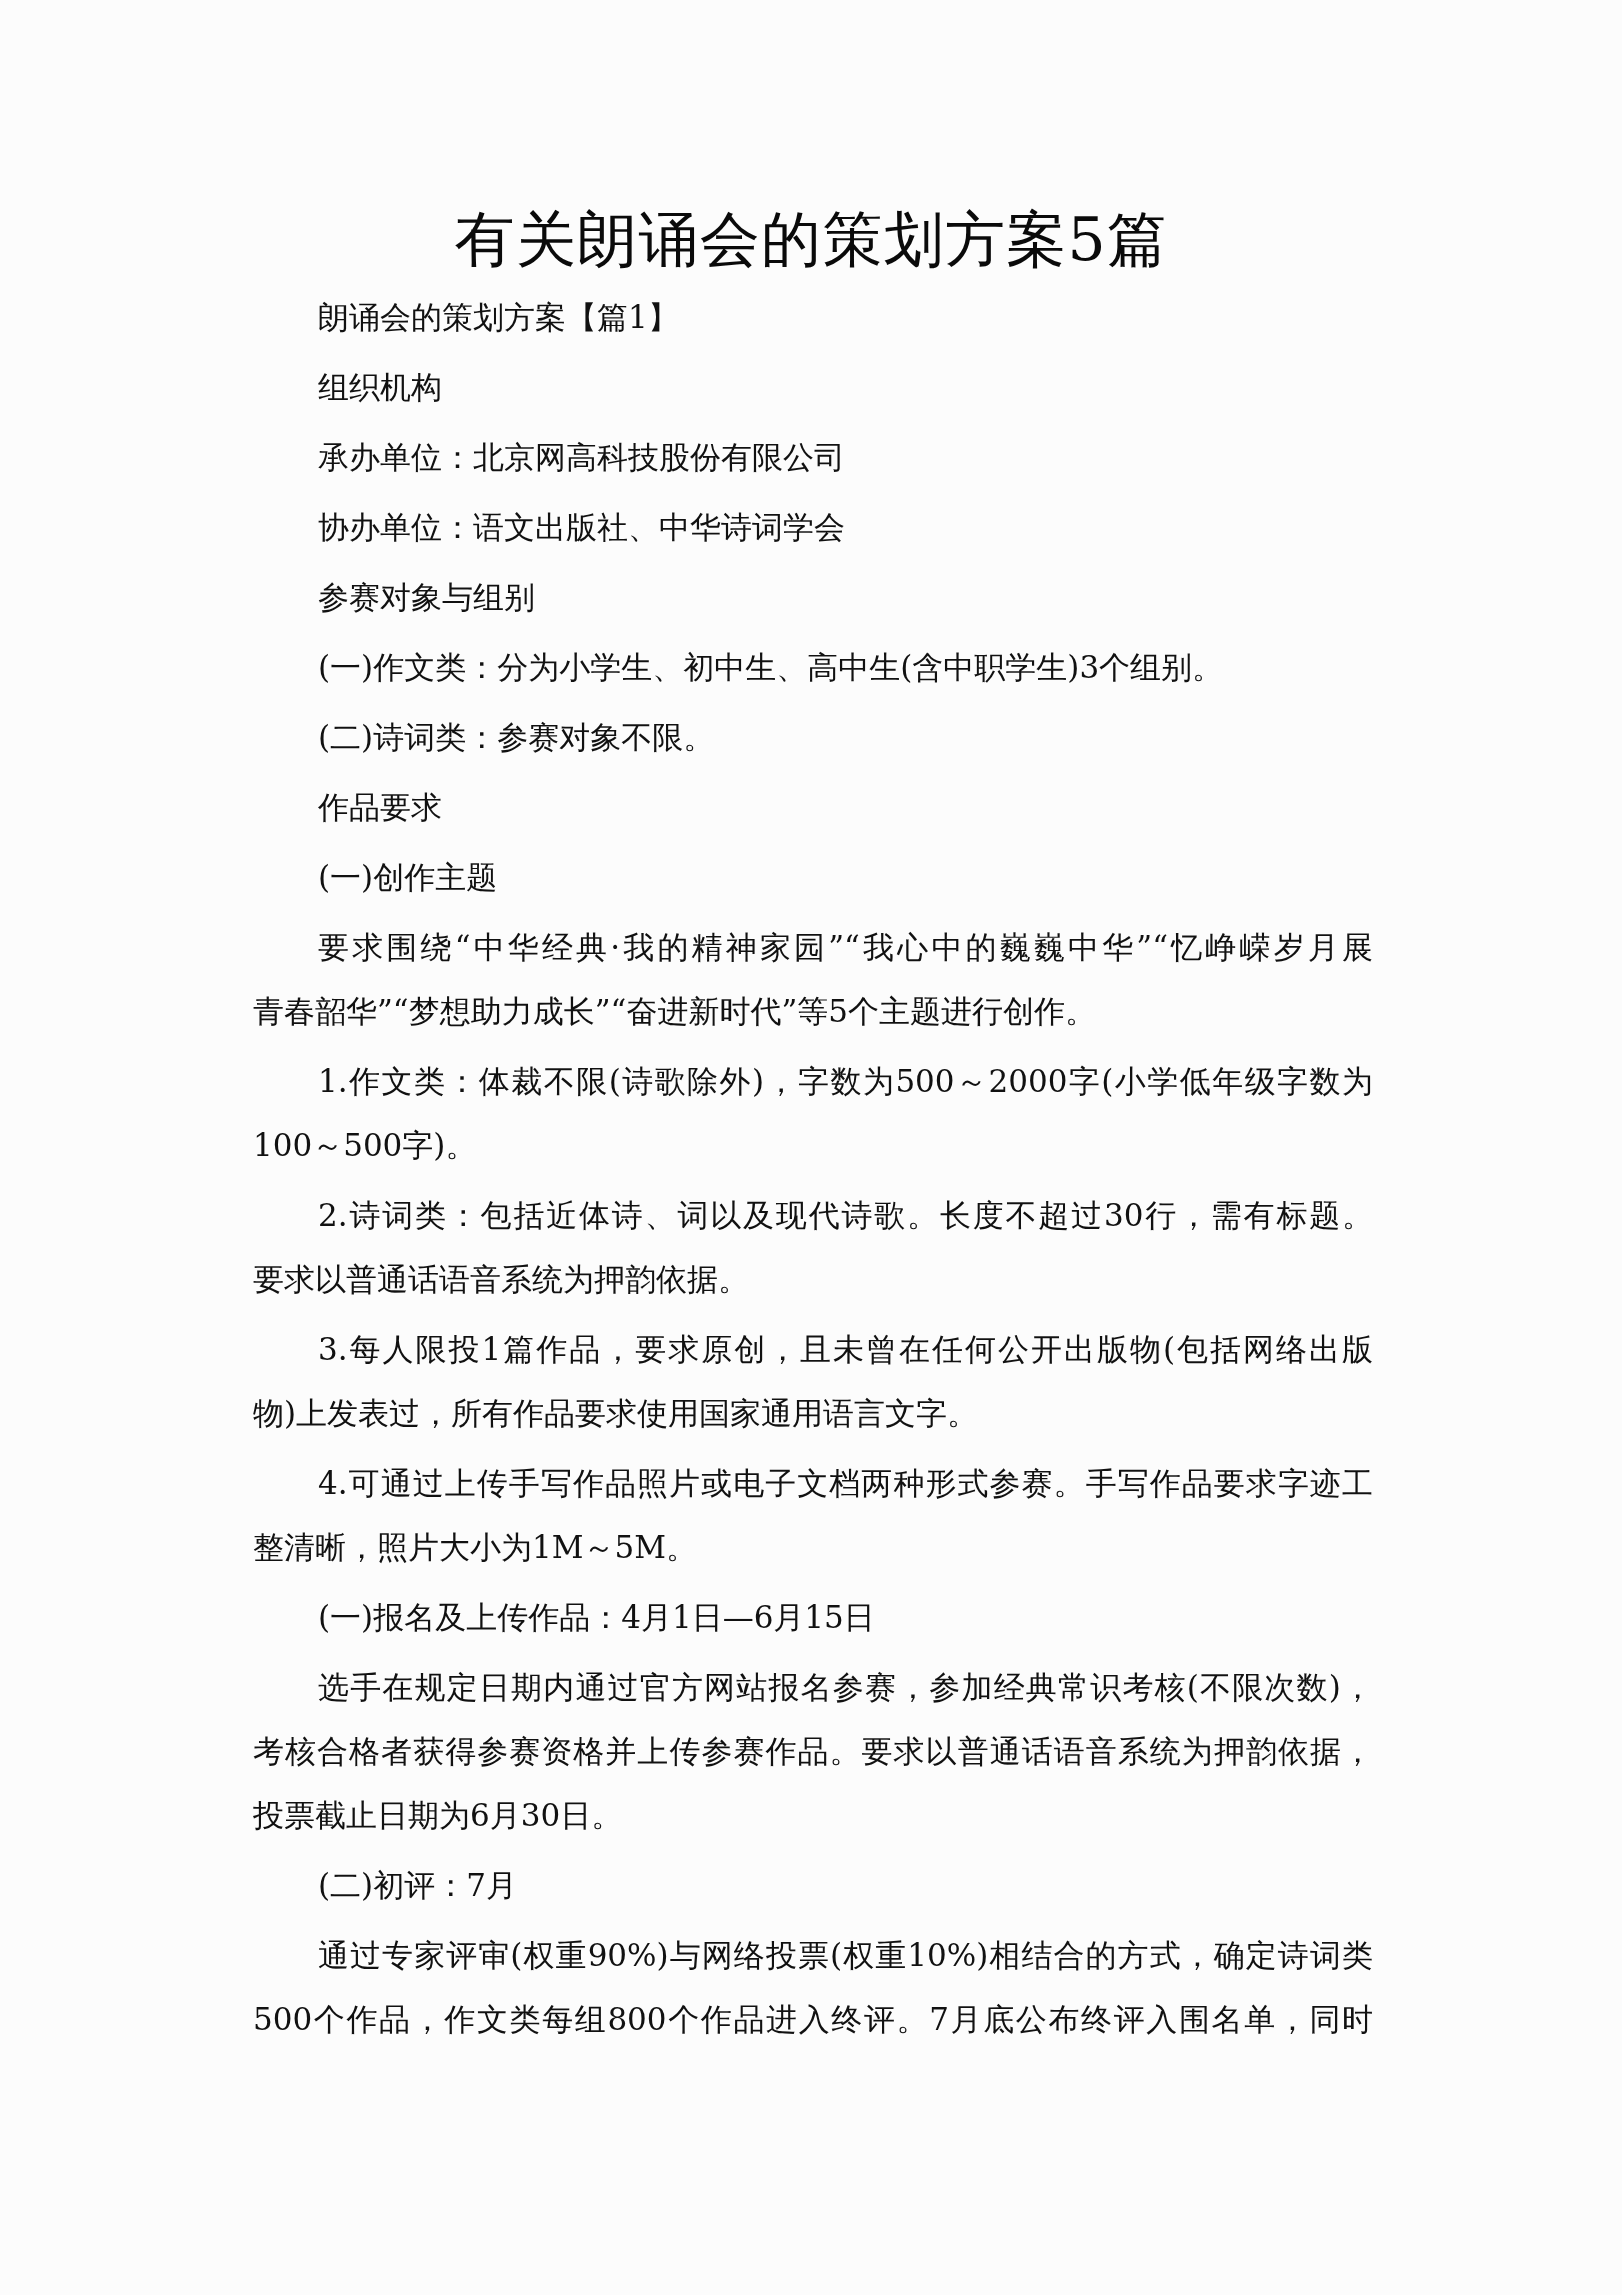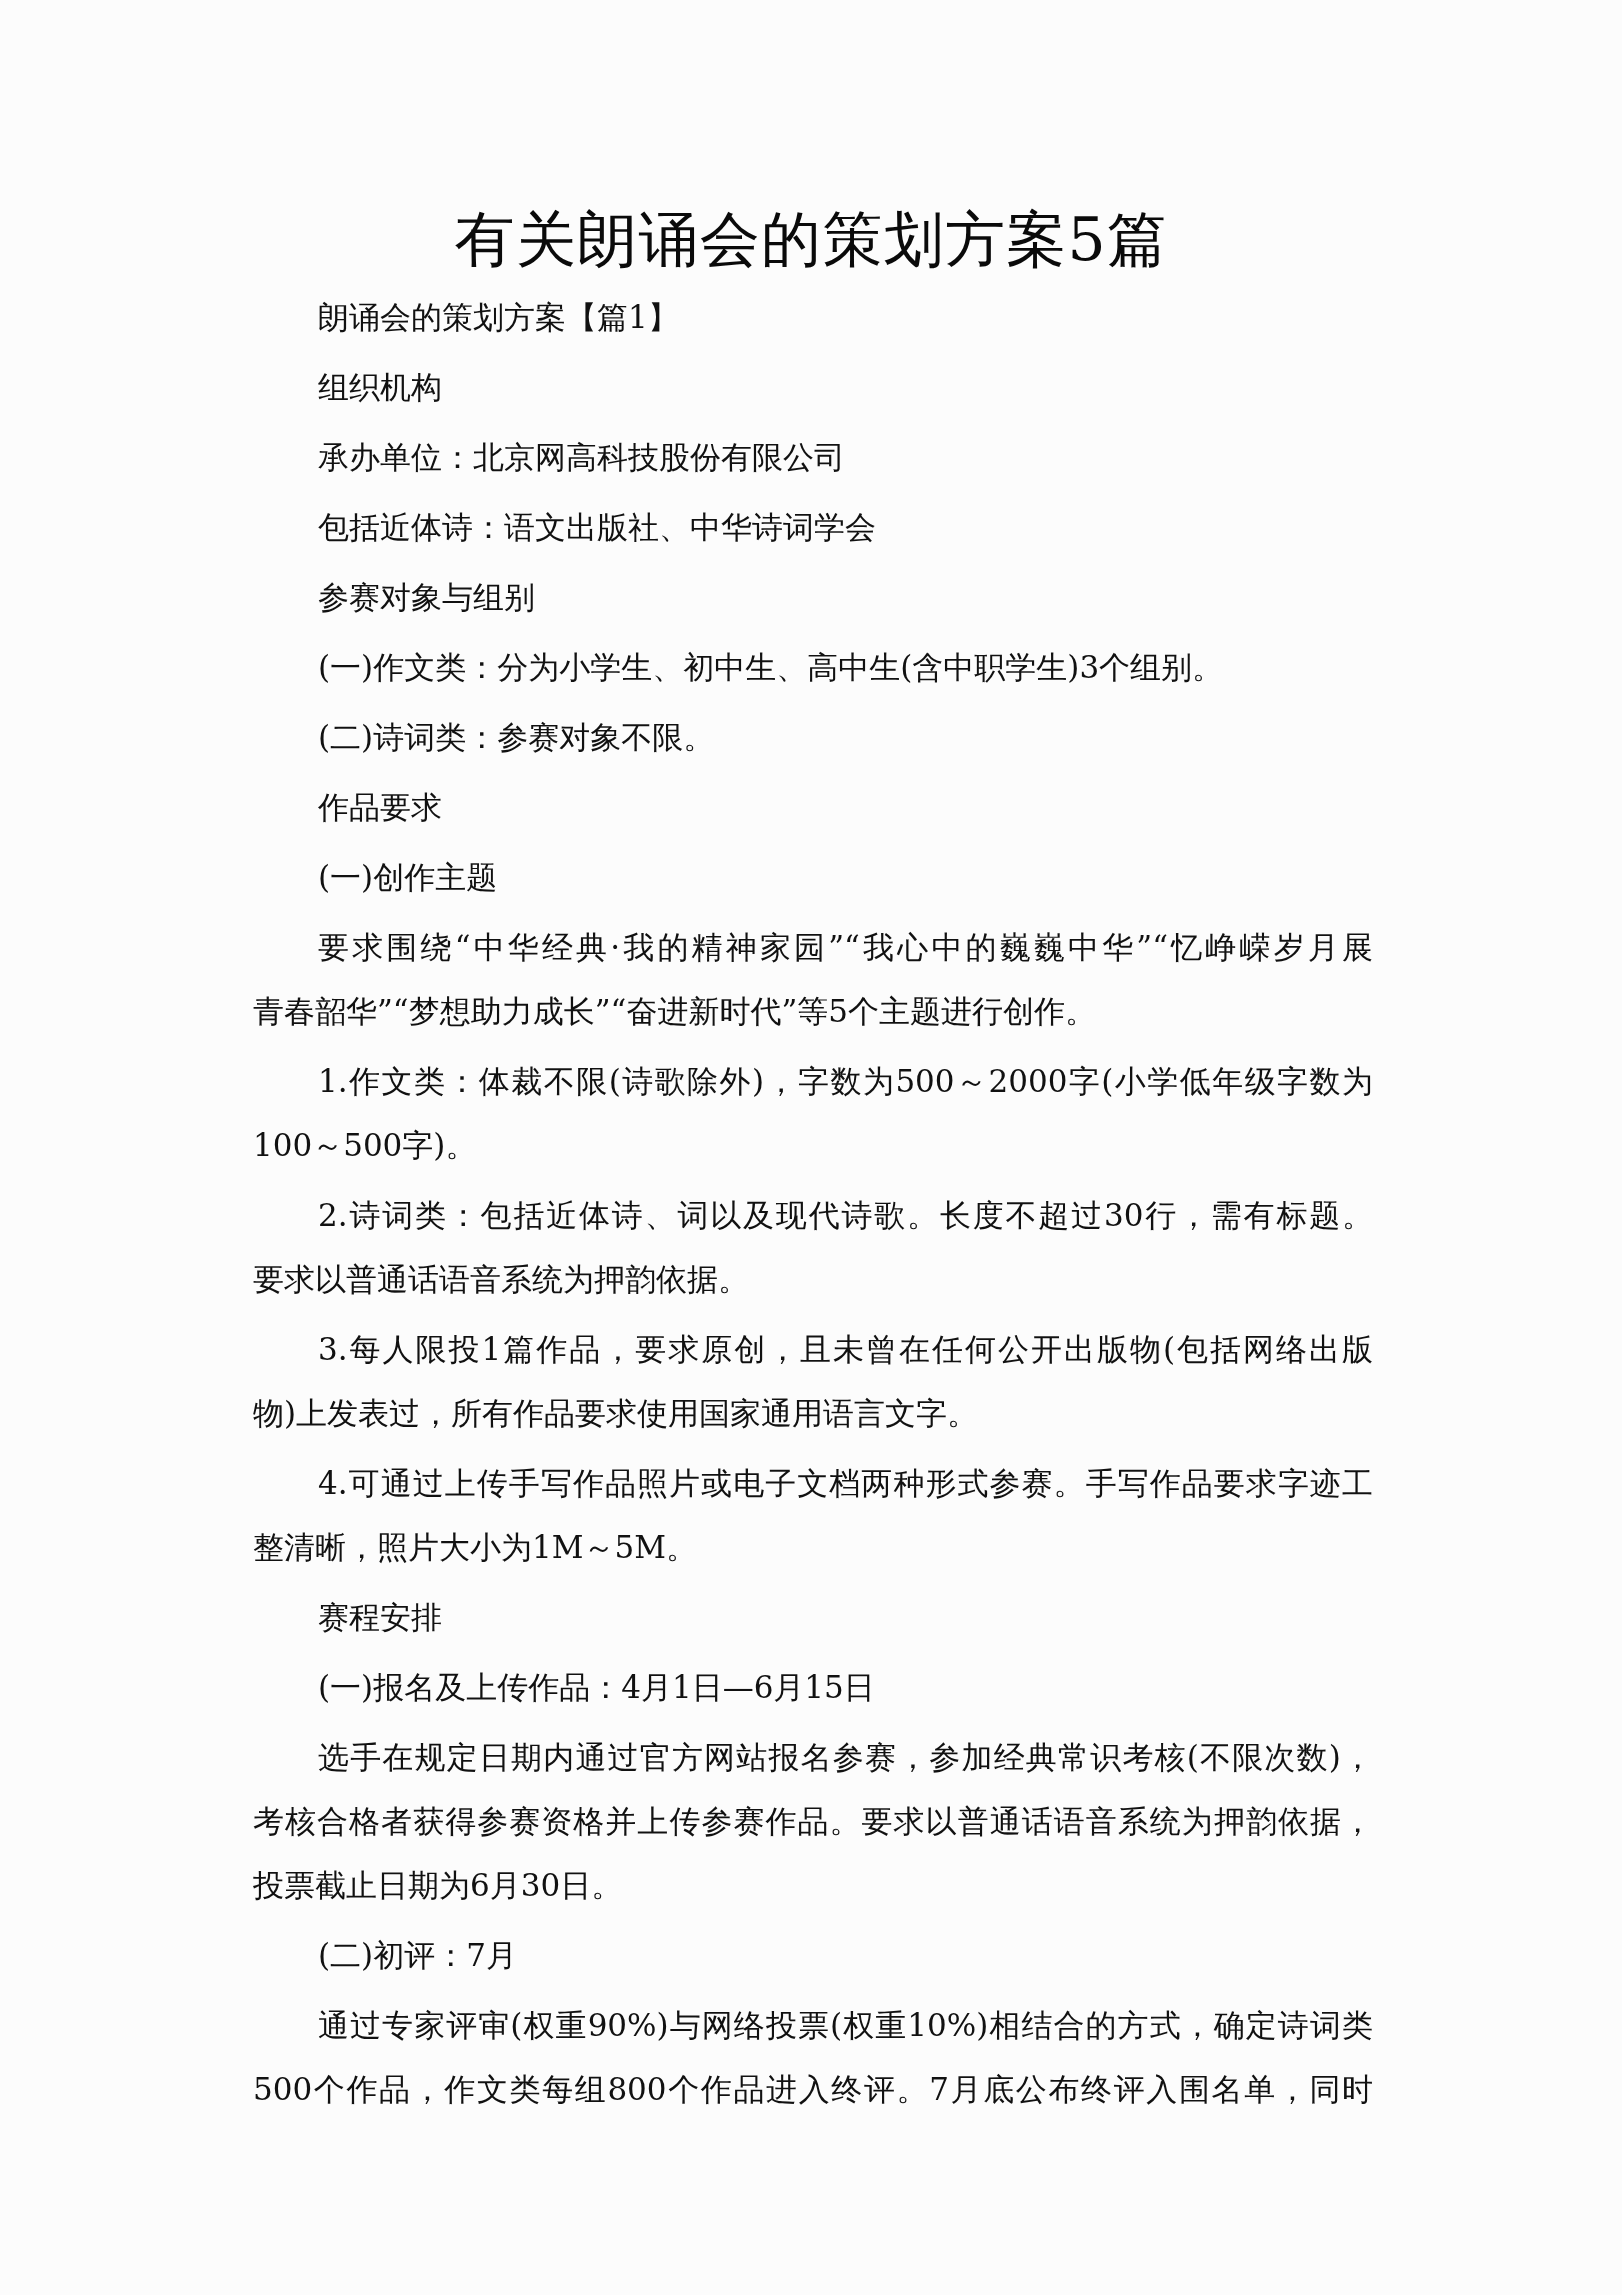--- a/index.html
+++ b/index.html
@@ -72,21 +72,21 @@
 
     <div class="para">
       <span class="line indent">组织机构</span>
     </div>
 
     <div class="para">
       <span class="line indent">承办单位：北京网高科技股份有限公司</span>
     </div>
 
     <div class="para">
-      <span class="line indent">包括近体诗：语文出版社、中华诗词学会</span>
+      <span class="line indent">协办单位：语文出版社、中华诗词学会</span>
     </div>
 
     <div class="para">
       <span class="line indent">参赛对象与组别</span>
     </div>
 
     <div class="para">
       <span class="line indent">(一)作文类：分为小学生、初中生、高中生(含中职学生)3个组别。</span>
     </div>
 
@@ -121,23 +121,20 @@
     <div class="para">
       <span class="line indent justify">3.每人限投1篇作品，要求原创，且未曾在任何公开出版物(包括网络出版</span>
       <span class="line">物)上发表过，所有作品要求使用国家通用语言文字。</span>
     </div>
 
     <div class="para">
       <span class="line indent justify">4.可通过上传手写作品照片或电子文档两种形式参赛。手写作品要求字迹工</span>
       <span class="line">整清晰，照片大小为1M～5M。</span>
     </div>
 
-    <div class="para">
-      <span class="line indent">赛程安排</span>
-    </div>
 
     <div class="para">
       <span class="line indent">(一)报名及上传作品：4月1日—6月15日</span>
     </div>
 
     <div class="para">
       <span class="line indent justify">选手在规定日期内通过官方网站报名参赛，参加经典常识考核(不限次数)，</span>
       <span class="line justify">考核合格者获得参赛资格并上传参赛作品。要求以普通话语音系统为押韵依据，</span>
       <span class="line">投票截止日期为6月30日。</span>
     </div>

